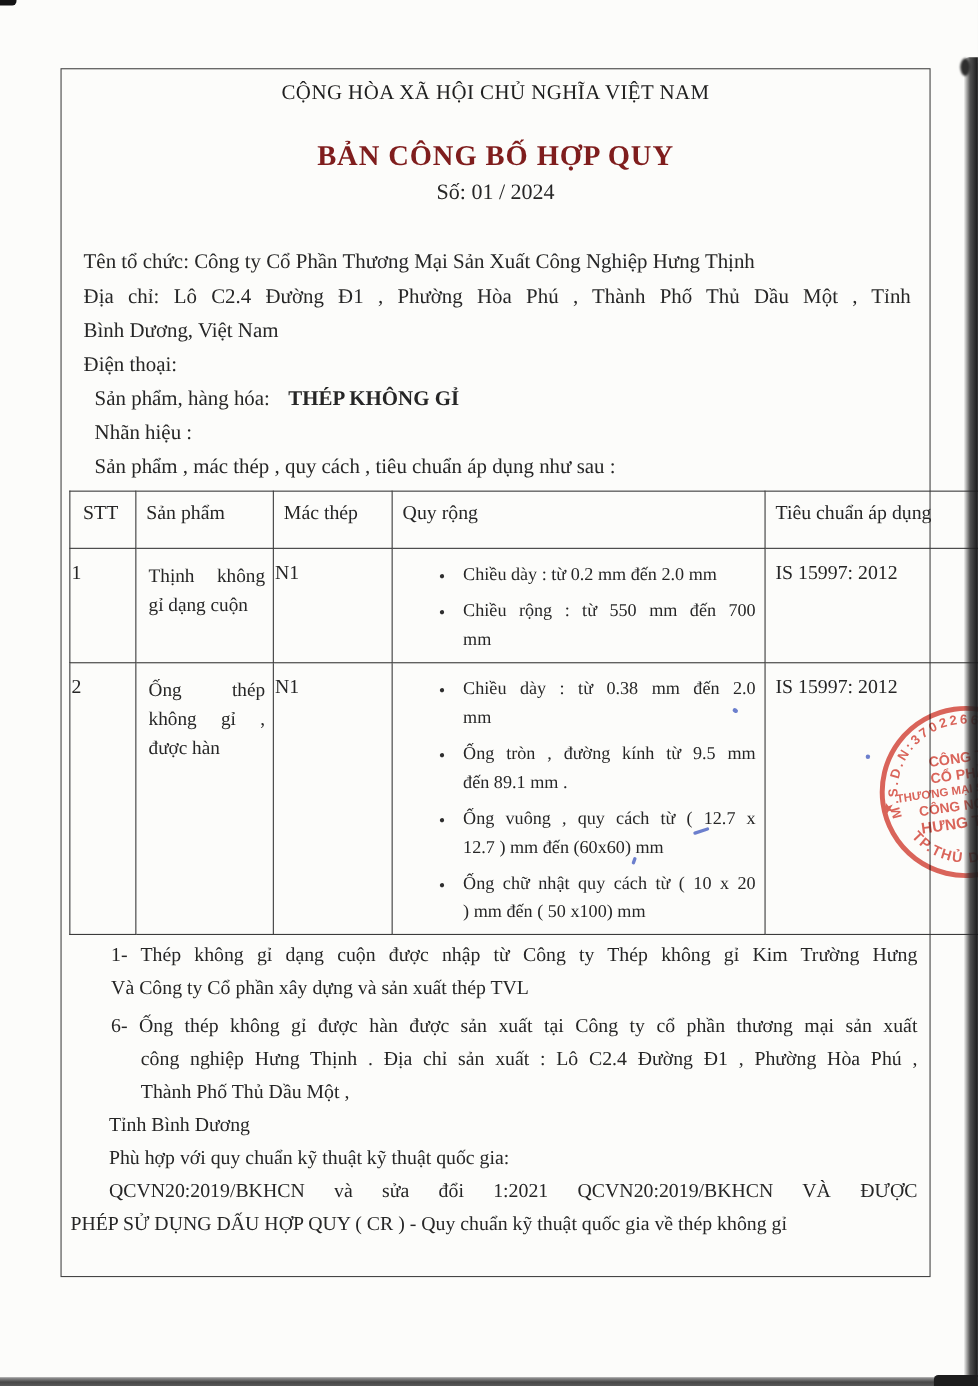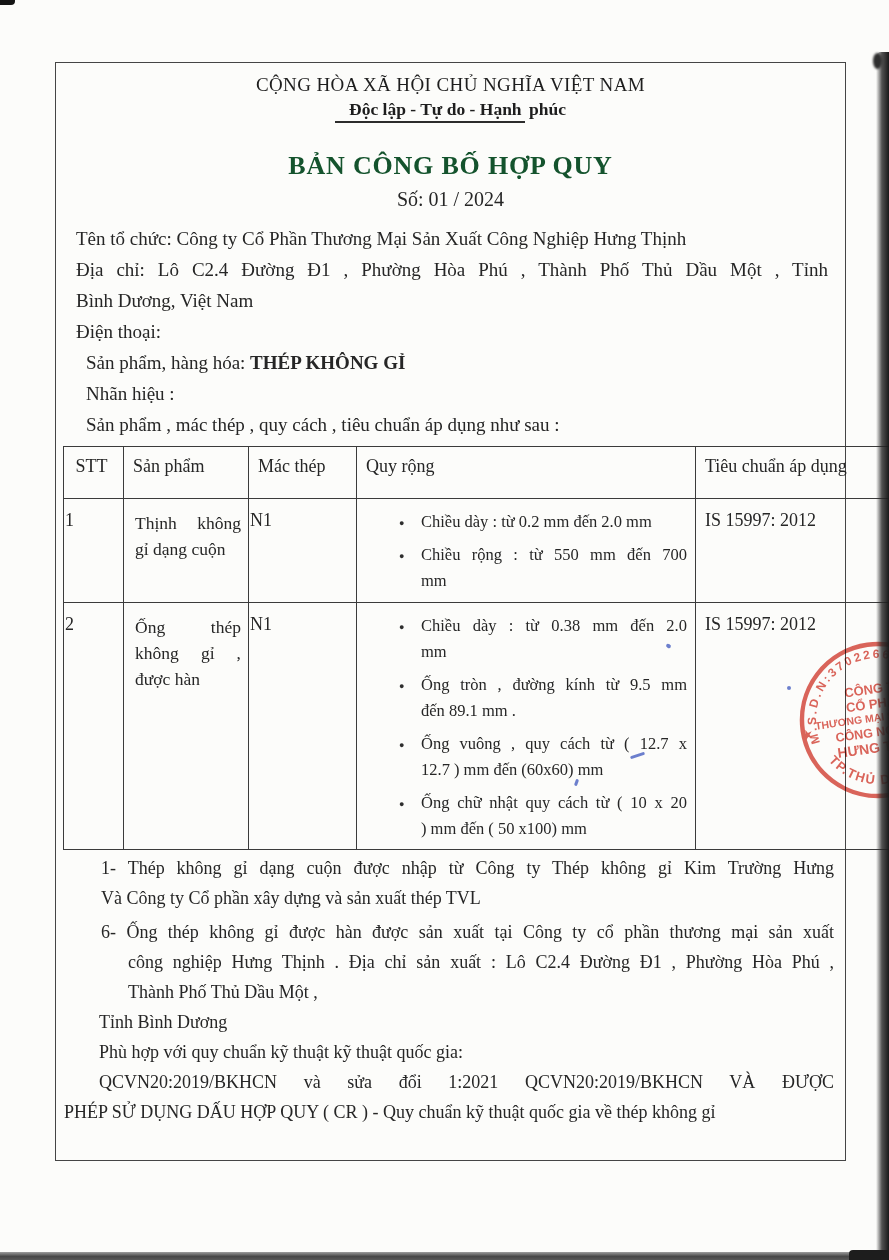--- a/index.html
+++ b/index.html
@@ -12,27 +12,27 @@
   
   .frame {
     position:absolute; left:55px; top:62px; width:789px; height:1097px;
     border:1.5px solid #454545; background:transparent;
   }
   
   .hdr { position:absolute; left:0; top:0; width:100%; text-align:center; }
   .h-country { margin-top:11px; font-size:19px; font-weight:normal; letter-spacing:.4px; color:#1e1e1e; }
   .h-motto { margin-top:3px; font-size:17.5px; font-weight:bold; color:#1e1e1e; }
   .h-motto .ul { border-bottom:2px solid #2c2c2c; padding:0 3px 2px 14px; }
-  .h-title { margin-top:31px; font-size:26px; font-weight:bold; letter-spacing:.8px; color:#14532d; }
+  .h-title { margin-top:31px; font-size:26px; font-weight:bold; letter-spacing:.8px; color:#7f1d1d; }
   .h-number { margin-top:7px; font-size:20px; }
   
   .info { position:absolute; left:20px; top:160px; width:752px; font-size:19px; line-height:31px; }
   .info .ind { margin-left:10px; }
   .jl, .just { text-align:justify; text-align-last:justify; }
-  .b { font-weight:bold; }
+  .b { font-weight:bold;margin-left:12px; }
   
   .tblwrap { position:absolute; left:7px; top:383px; }
   table.doc { border-collapse:collapse; table-layout:fixed; width:771px; font-size:18px; color:#262626; }
   table.doc th, table.doc td { border:1.5px solid #3b3b3b; vertical-align:top; font-weight:normal; text-align:left; }
   th.c1 { width:55px; } th.c2 { width:111px; } th.c3 { width:94px; } th.c4 { width:325px; } th.c5 { width:186px; }
   tr.hrow th { height:40px; padding:9px 4px 2px 9px; }
   tr.hrow th.c1 { text-align:center; padding-left:0; }
   tr.r1 td { height:91px; }
   tr.r2 td { height:233px; }
   td.stt { text-align:center; padding-top:11px; }
@@ -72,21 +72,20 @@
 <body>
 
 <div class="page">
 
   <div class="corner-mark"></div>
 
   <div class="frame">
 
     <div class="hdr">
       <div class="h-country">CỘNG HÒA XÃ HỘI CHỦ NGHĨA VIỆT NAM</div>
-      <div class="h-motto"><span class="ul">Độc lập - Tự do - Hạnh</span> <span>phúc</span></div>
       <div class="h-title">BẢN CÔNG BỐ HỢP QUY</div>
       <div class="h-number">Số: 01 / 2024</div>
     </div>
 
     <div class="info">
       <div>Tên tổ chức: Công ty Cổ Phần Thương Mại Sản Xuất Công Nghiệp Hưng Thịnh</div>
       <div>
           <div class="jl">Địa chỉ: Lô C2.4 Đường Đ1 , Phường Hòa Phú , Thành Phố Thủ Dầu Một , Tỉnh</div>
           <div>Bình Dương, Việt Nam</div>
         </div>

